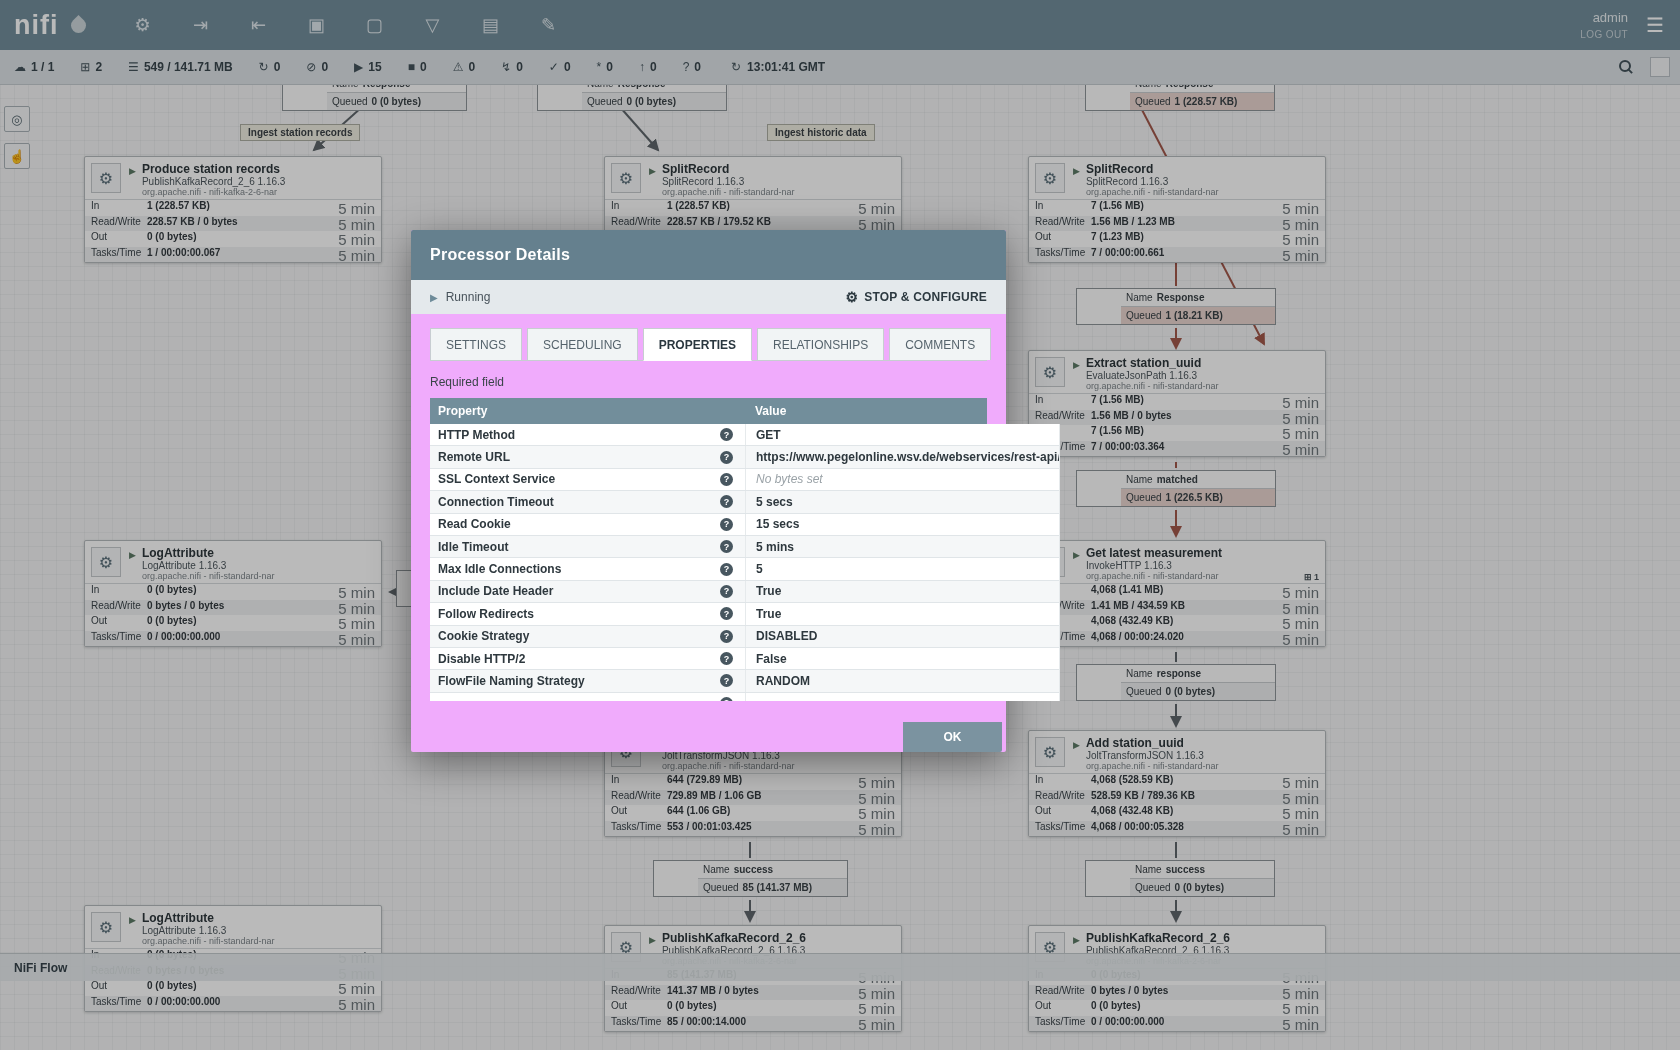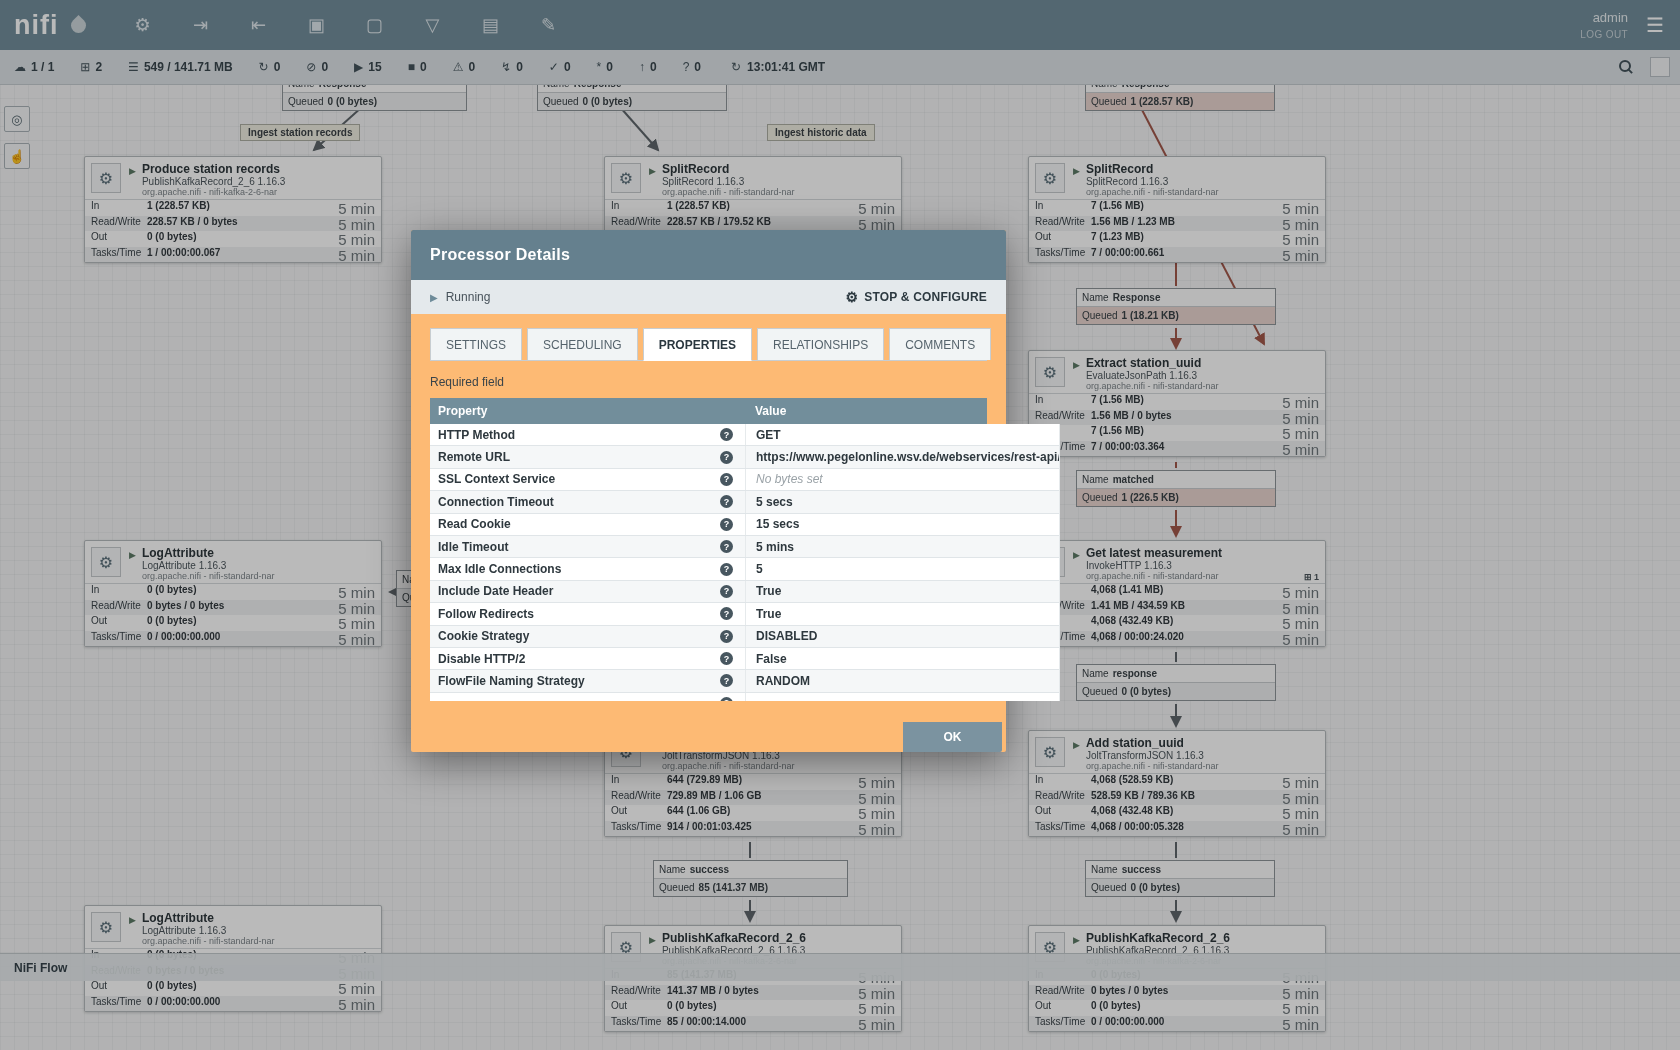--- a/index.html
+++ b/index.html
@@ -23,21 +23,21 @@
   .proc-name{font-size:12px;font-weight:bold;color:#2e373c;line-height:13px;}
   .proc-type{font-size:10px;color:#4c565c;line-height:11px;}
   .proc-bundle{font-size:9px;color:#7e868b;line-height:11px;}
   .proc-badge{position:absolute;right:6px;bottom:1px;font-size:9px;color:#4c565c;font-weight:bold;}
   .proc-stats{border-top:1px solid #d6dadd;}
   .stat-row{display:flex;height:15.5px;padding:0 6px;font-size:10px;color:#333a3f;white-space:nowrap;overflow:hidden;}
   .stat-row:nth-child(even){background:#f0f2f3;}
   .stat-label{width:56px;flex:0 0 56px;color:#3c454b;}
   .stat-value{font-weight:bold;}
   .stat-win{margin-left:auto;font-size:15px;color:#6e777c;padding-left:6px;}
-  .conn-label{position:absolute;border:1px solid #8e9499;background:#fdfdfd;font-size:10px;color:#3a4247;box-sizing:border-box;}
+  .conn-label{position:absolute;border:1px solid #8e9499;background:#fdfdfd;font-size:10px;color:#3a4247;box-sizing:border-box;padding-left:44px;}
   .conn-row{display:flex;gap:4px;padding:0 5px;height:17px;align-items:center;white-space:nowrap;overflow:hidden;}
   .conn-row + .conn-row{border-top:1px solid #c9cdd0;background:#edeff0;}
   .conn-label.highlight .conn-row + .conn-row{background:#e9d5cf;}
   .conn-val{font-weight:bold;}
   .annotation{position:absolute;border:1px solid #adafa4;background:#efeee1;padding:2px 7px;font-size:10px;font-weight:bold;color:#3c4247;white-space:nowrap;}
   
   .topbar{position:absolute;top:0;left:0;right:0;height:50px;background:#728e9b;display:flex;align-items:center;z-index:5;}
   .logo{display:flex;align-items:center;margin-left:14px;}
   .logo-text{color:#fff;font-size:27px;font-weight:bold;letter-spacing:1px;line-height:1;}
   .logo-drop{width:15px;height:15px;background:#ccd6da;border-radius:0 50% 50% 50%;transform:rotate(45deg);margin-left:12px;}
@@ -61,21 +61,21 @@
   .search-icon::after{content:'';position:absolute;width:6px;height:2px;background:#44535b;transform:rotate(45deg);left:9px;top:11px;}
   .sb-box{width:18px;height:18px;background:#f3f5f6;border:1px solid #b9c1c6;cursor:pointer;}
   
   .palette{position:absolute;left:4px;top:106px;z-index:5;display:flex;flex-direction:column;gap:11px;}
   .palette-btn{width:24px;height:24px;background:#f4f6f7;border:1px solid #aab3b8;border-radius:2px;color:#55656e;font-size:13px;display:flex;align-items:center;justify-content:center;cursor:pointer;}
   
   .breadcrumb-bar{position:absolute;left:0;right:0;top:953px;height:28px;background:rgba(228,233,236,.93);border-top:1px solid #c3cacd;z-index:4;display:flex;align-items:center;padding-left:14px;box-sizing:border-box;}
   .breadcrumb{font-size:12px;font-weight:bold;color:#36434b;cursor:pointer;}
   
   .overlay{position:absolute;inset:0;background:rgba(0,0,0,.27);z-index:10;}
-  .dialog{position:absolute;left:411px;top:230px;width:595px;height:522px;background:#fdba74;z-index:20;border-radius:2px;box-shadow:0 10px 40px rgba(0,0,0,.45);}
+  .dialog{position:absolute;left:411px;top:230px;width:595px;height:522px;background:#f0abfc;z-index:20;border-radius:2px;box-shadow:0 10px 40px rgba(0,0,0,.45);}
   .dialog-header{height:50px;background:#65808e;color:#fff;display:flex;align-items:center;padding-left:19px;font-size:16px;font-weight:bold;letter-spacing:.3px;border-radius:2px 2px 0 0;}
   .dialog-status{height:34px;background:#e4e9ec;display:flex;align-items:center;padding:0 19px;}
   .status-run-icon{color:#6d8b99;font-size:10px;margin-right:8px;}
   .status-text{font-size:12px;color:#47525a;}
   .stop-configure{margin-left:auto;display:flex;align-items:center;gap:6px;font-size:12px;font-weight:bold;color:#2c3940;cursor:pointer;letter-spacing:.2px;}
   .sc-icon{font-size:14px;color:#2c3940;}
   .dialog-body{padding:14px 19px 0 19px;}
   .tabs{display:flex;gap:5px;border-bottom:1px solid #c7cdd1;align-items:flex-end;}
   .tab{padding:9px 15px 8px;border:1px solid #c7cdd1;border-bottom:none;background:#f1f4f5;font-size:12px;color:#55636c;cursor:pointer;}
   .tab.active{background:#fff;font-weight:bold;color:#2a373f;margin-bottom:-1px;border-bottom:1px solid #fff;}
@@ -437,21 +437,21 @@
             <span class="stat-value">729.89 MB / 1.06 GB</span>
             <span class="stat-win">5 min</span>
           </div>
           <div class="stat-row">
             <span class="stat-label">Out</span>
             <span class="stat-value">644 (1.06 GB)</span>
             <span class="stat-win">5 min</span>
           </div>
           <div class="stat-row">
             <span class="stat-label">Tasks/Time</span>
-            <span class="stat-value">914 / 00:01:03.425</span>
+            <span class="stat-value">553 / 00:01:03.425</span>
             <span class="stat-win">5 min</span>
           </div>
         </div>
       </div>
       <div class="processor" style="left: 1028px; top: 730px; width: 296px;">
         <div class="proc-header">
           <div class="proc-icon">⚙</div>
           <div class="run-icon">▶</div>
           <div class="proc-titles">
             <div class="proc-name">Add station_uuid</div>

